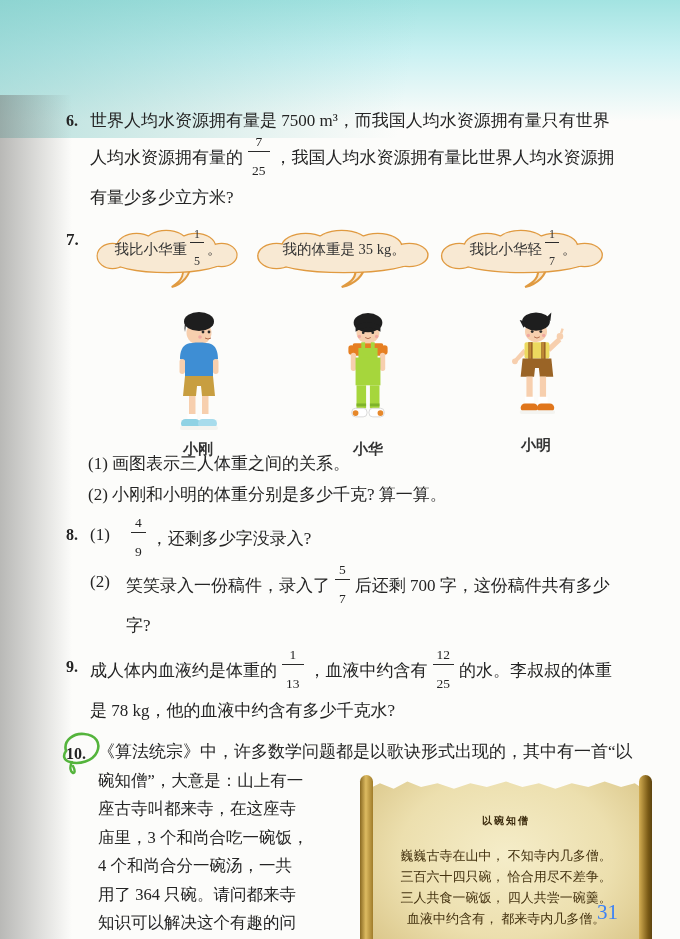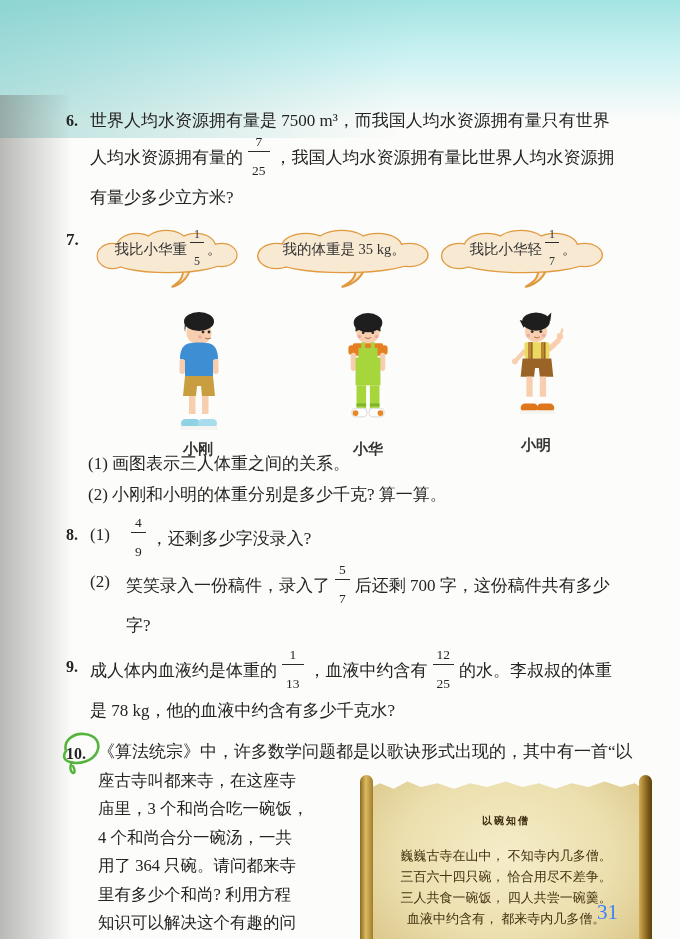--- a/index.html
+++ b/index.html
@@ -332,25 +332,25 @@
         <span>10.</span>
         <svg class="doodle" width="50" height="54" viewBox="0 0 50 54">
           <path d="M11,22 C8,11 19,4 29,5 C41,6 46,14 42,23 C38,32 24,36 15,33 C8,31 8,26 11,22" fill="none" stroke="#54b43c" stroke-width="2.6" stroke-linecap="round"></path>
           <path d="M17,33 C11,44 24,49 18,37" fill="none" stroke="#54b43c" stroke-width="2.4" stroke-linecap="round"></path>
         </svg>
       </span>
       <div class="pbody">
         <div class="p10-line1">《算法统宗》中，许多数学问题都是以歌诀形式出现的，其中有一首“以</div>
         <div class="p10-row">
           <div class="p10-left">
+            <div>碗知僧”，大意是：山上有一</div>
             <div>座古寺叫都来寺，在这座寺</div>
             <div>庙里，3 个和尚合吃一碗饭，</div>
             <div>4 个和尚合分一碗汤，一共</div>
             <div>用了 364 只碗。请问都来寺</div>
-            <div>里有多少个和尚? 利用方程</div>
             <div>知识可以解决这个有趣的问</div>
 
           </div>
           <div class="scroll">
             <div class="parchment">
               <div class="scroll-title">以碗知僧</div>
               <div class="scroll-lines">
                 <div>巍巍古寺在山中， 不知寺内几多僧。</div>
                 <div>三百六十四只碗， 恰合用尽不差争。</div>
                 <div>三人共食一碗饭， 四人共尝一碗羹。</div>

